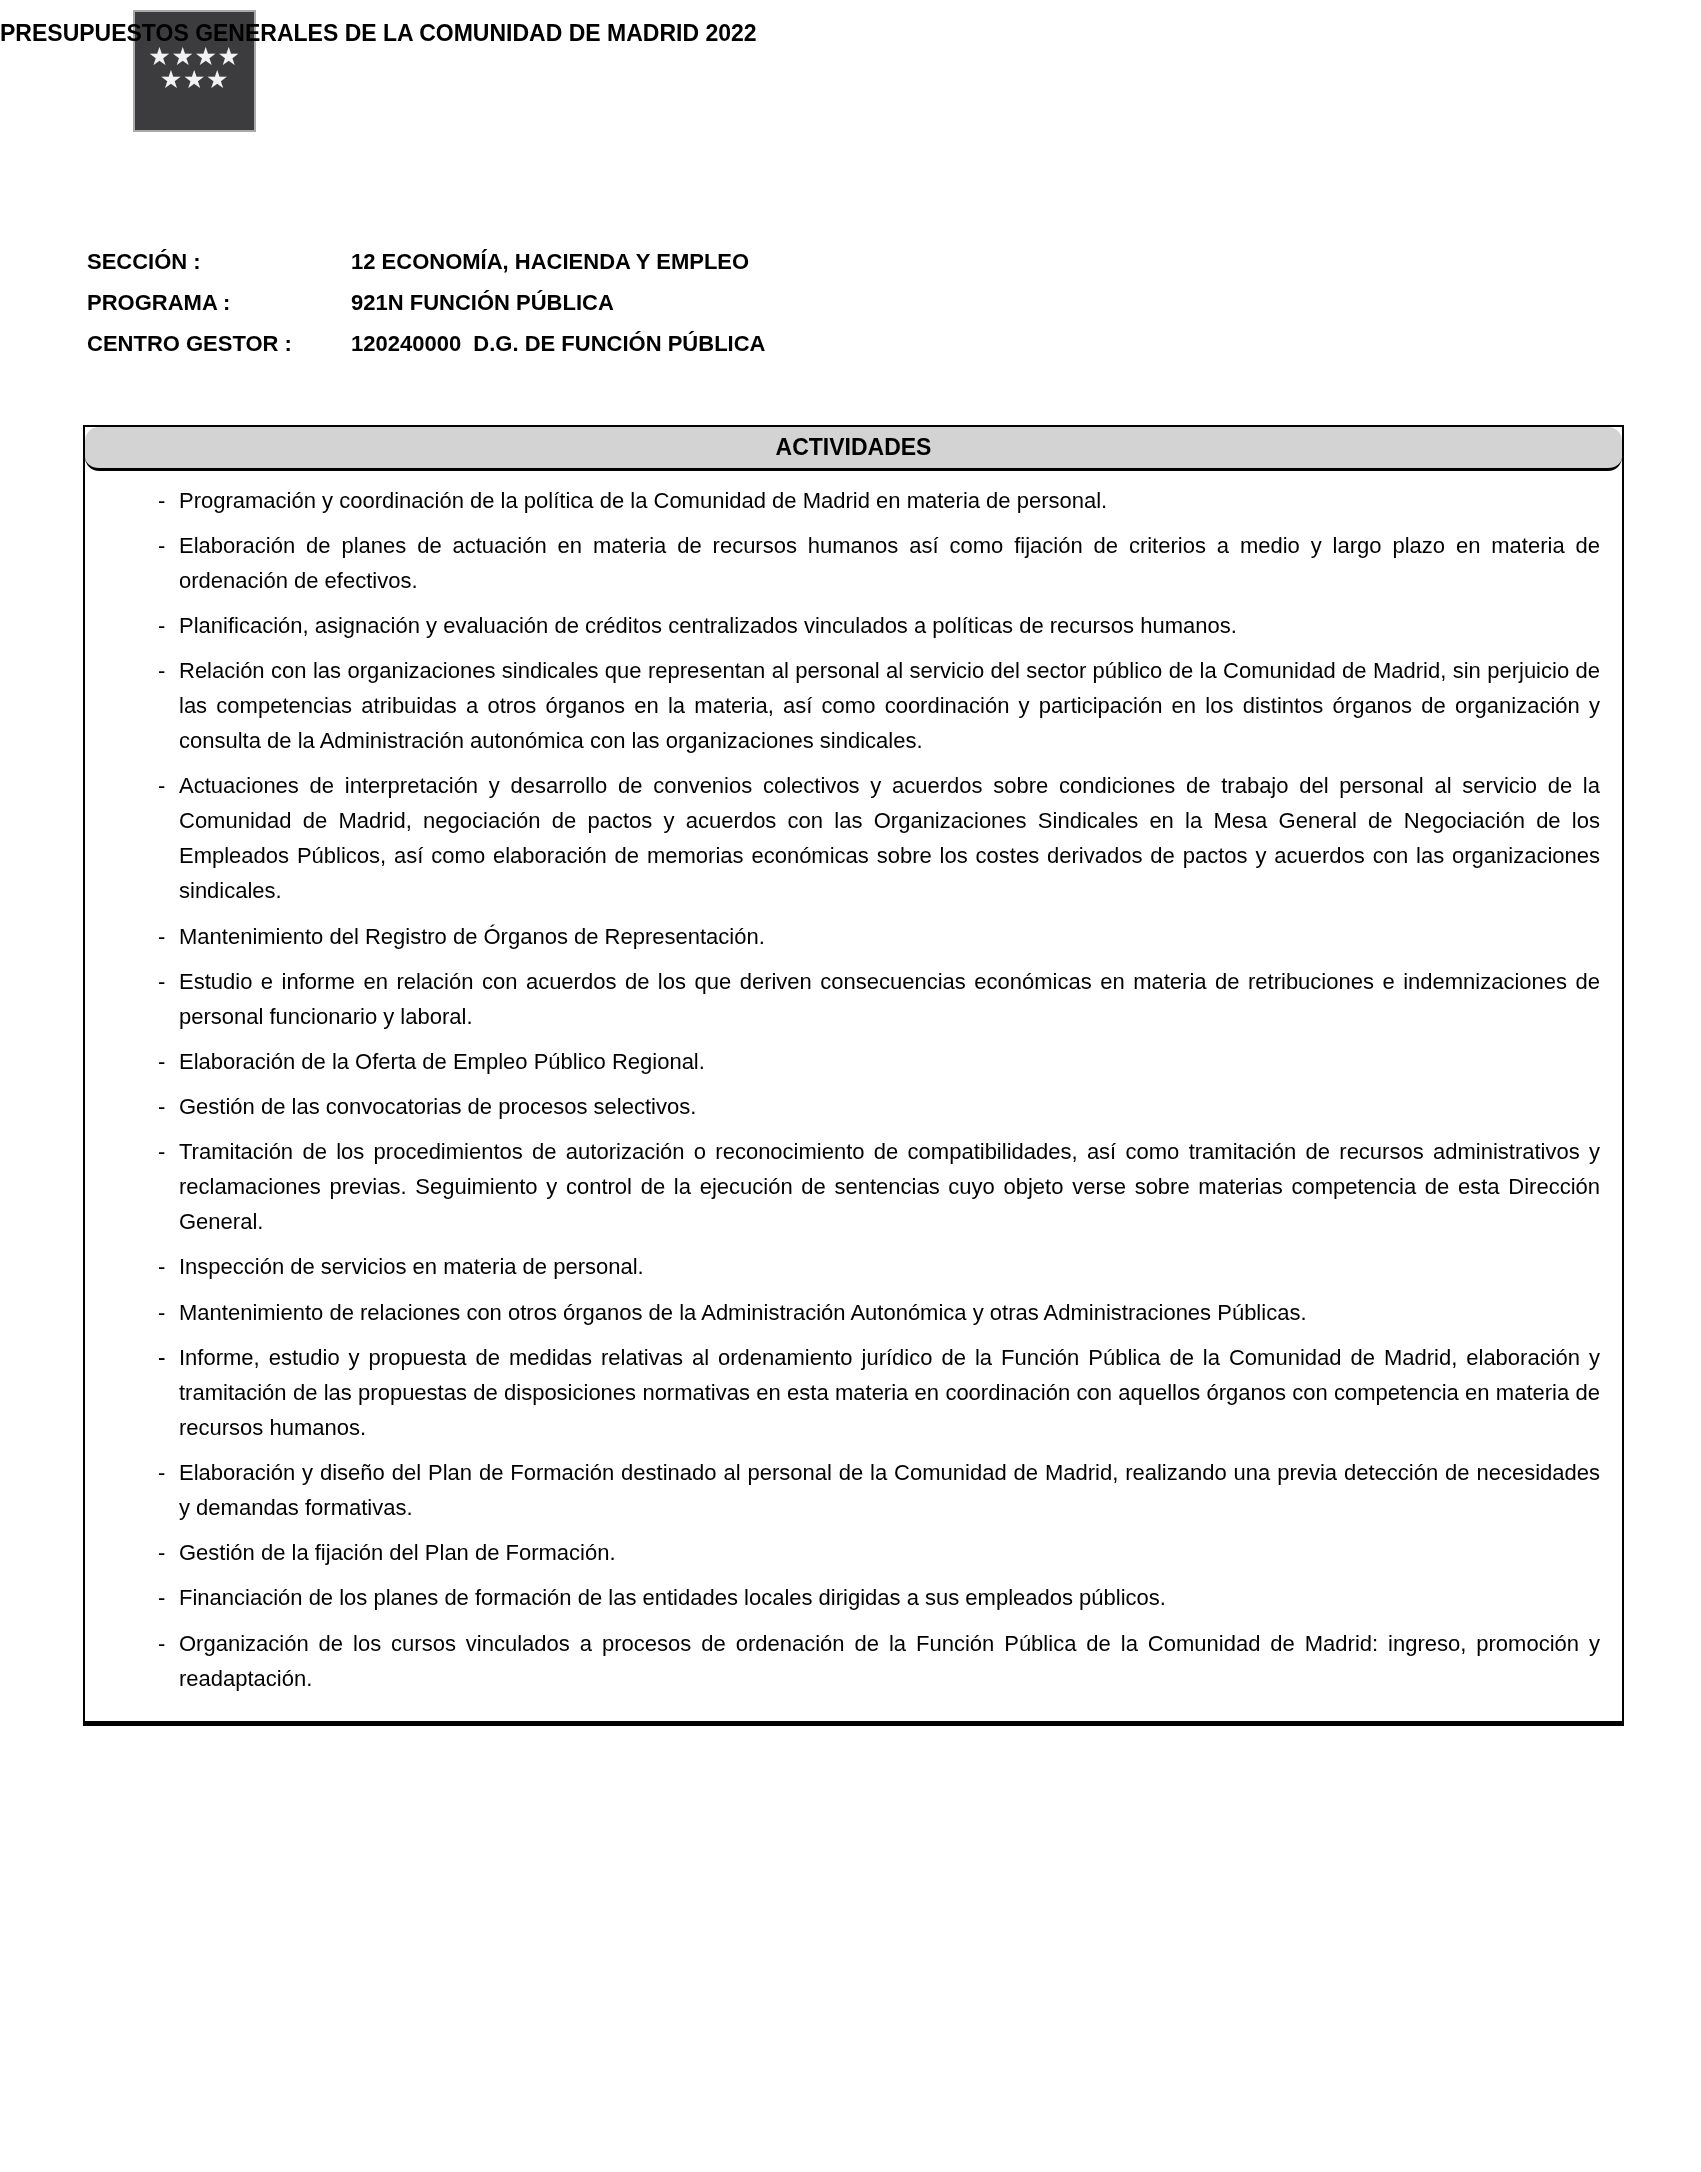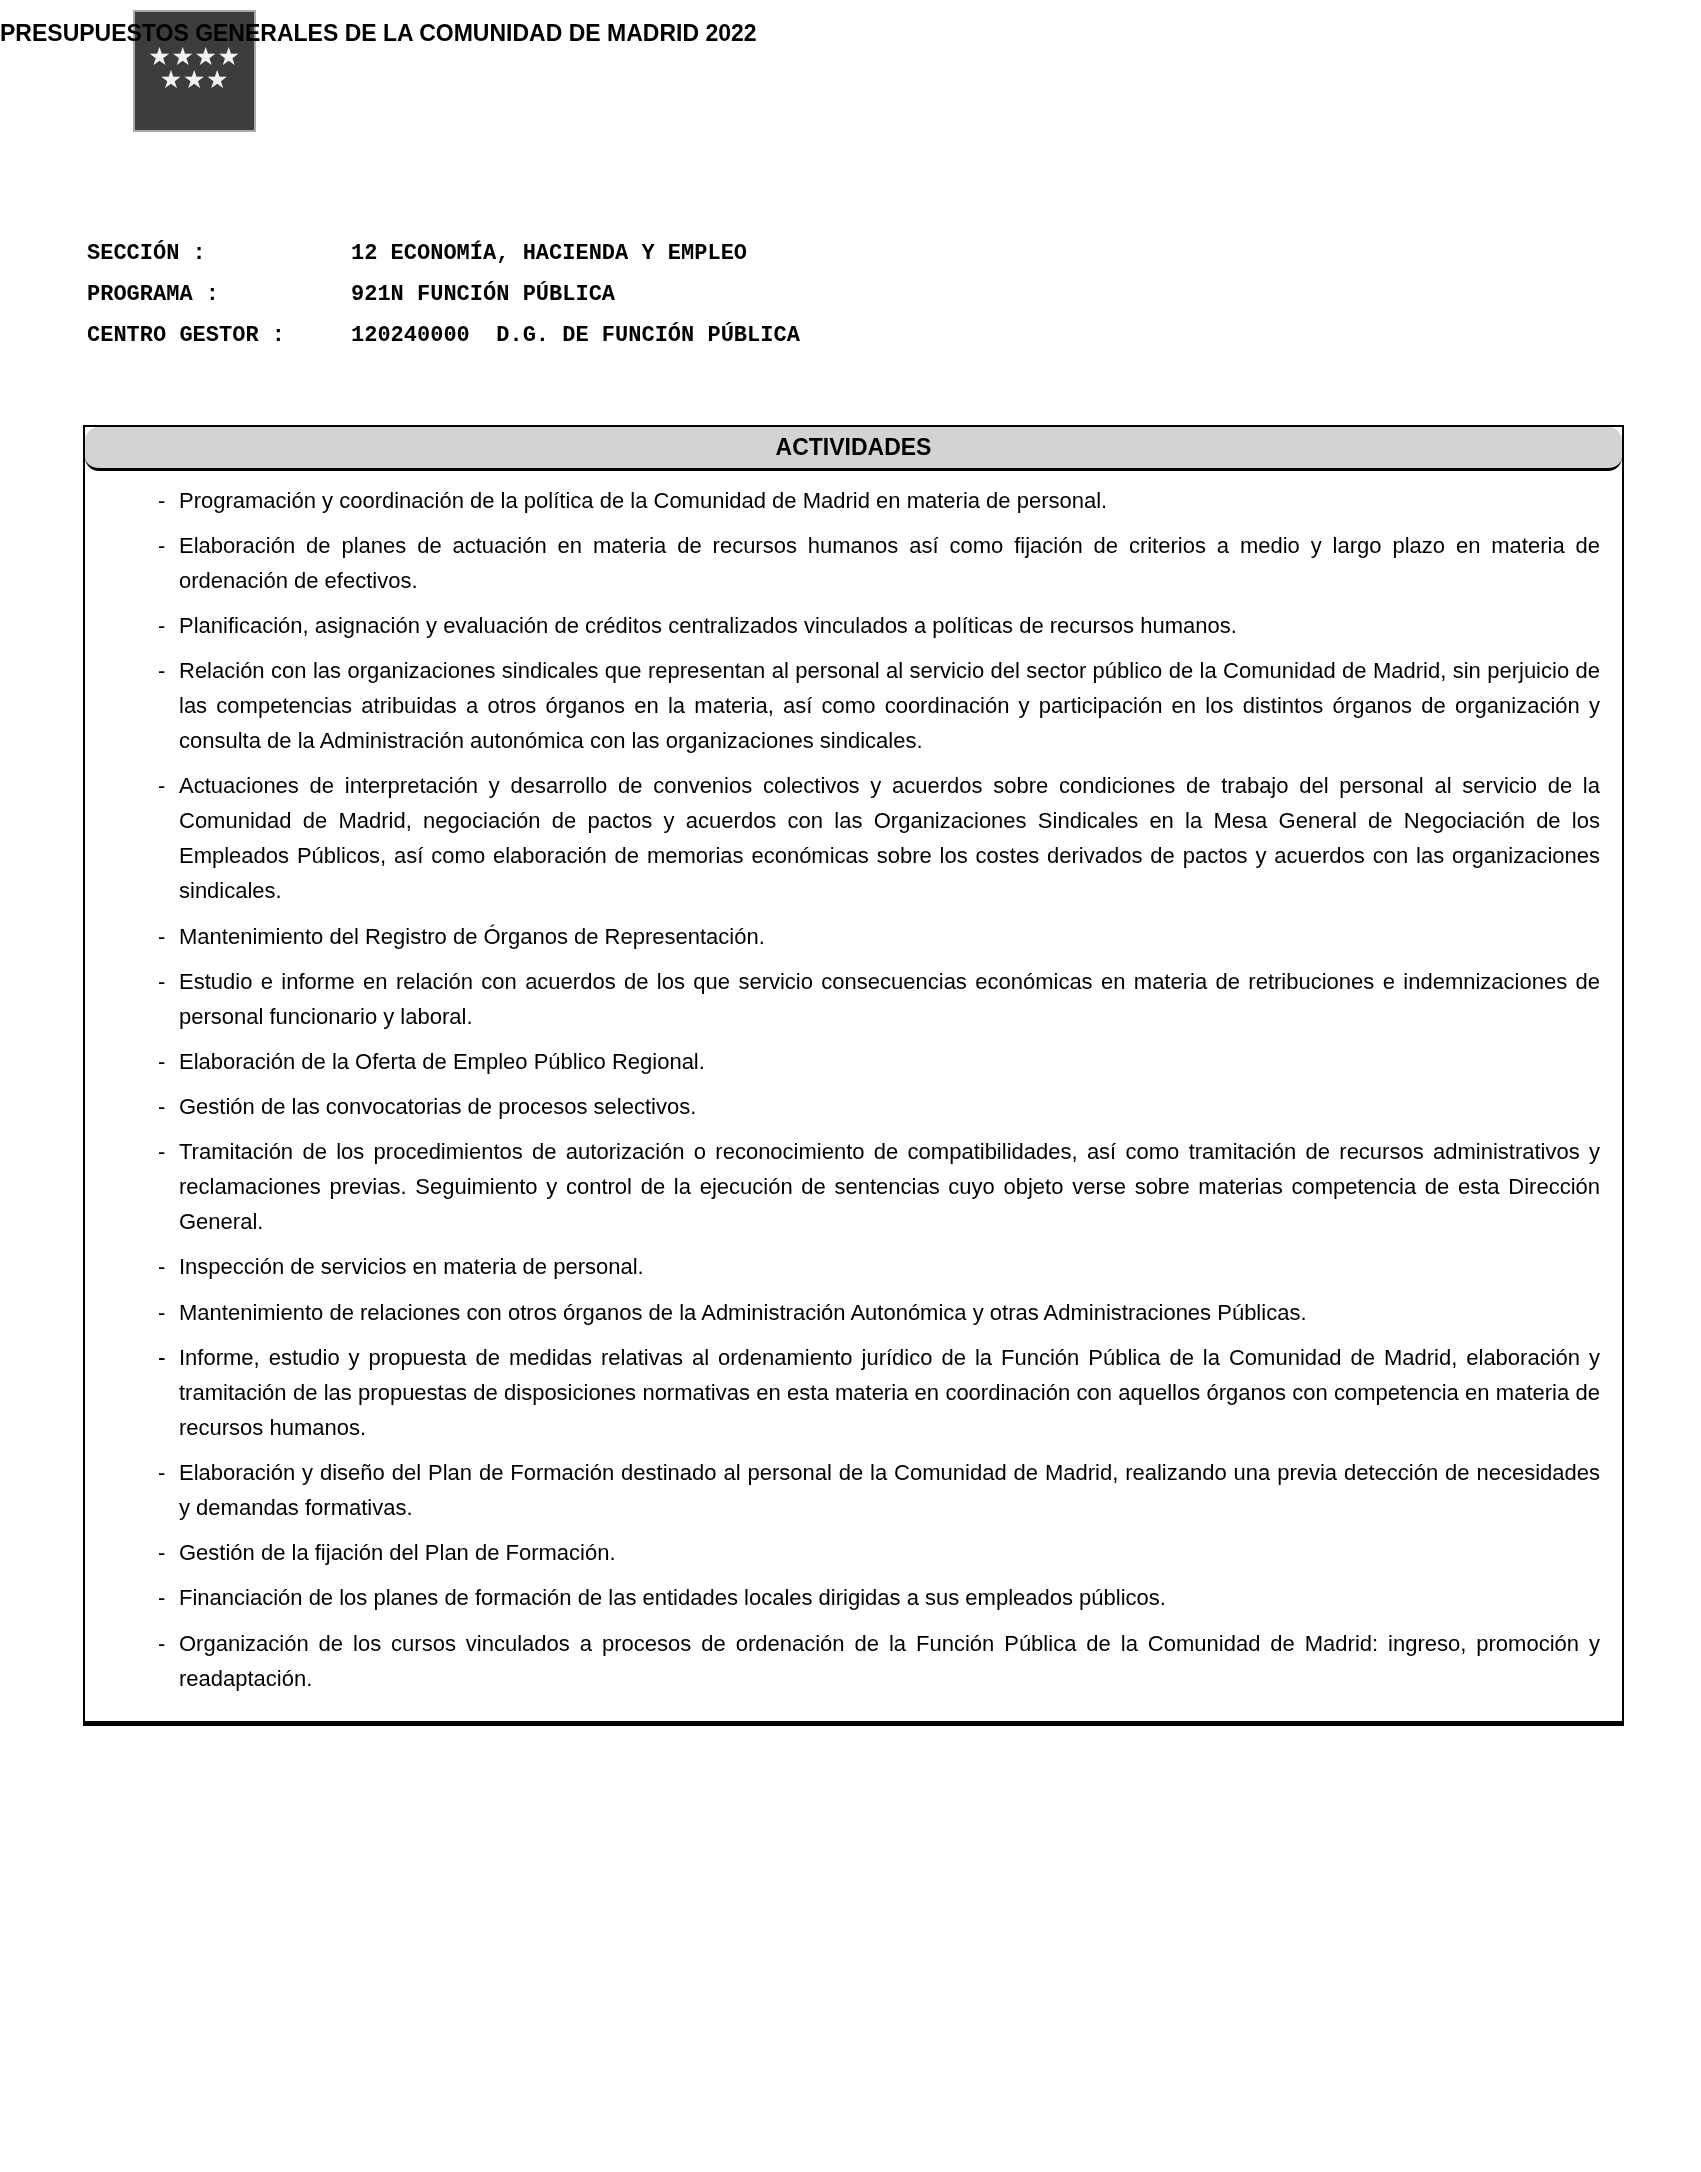--- a/index.html
+++ b/index.html
@@ -45,21 +45,21 @@
     white-space:nowrap;
   }
 
   
   .info {
     position:absolute;
     left:87px; top:241px;
     font-size:22px;
     font-weight:bold;
   }
-  .info-row { display:flex; height:41px; align-items:flex-start;font-family:Liberation Mono, monospace; }
+  .info-row { display:flex; height:41px; align-items:center; }
   .info-label { width:264px; flex:0 0 264px; }
   .info-value { white-space:pre-wrap; }
 
   
   .activities-table {
     position:absolute;
     left:83px; top:425px;
     width:1541px;
     box-sizing:border-box;
     border:2.9px solid #000000;
@@ -125,21 +125,21 @@
 
   <div class="activities-table">
     <div class="table-header">ACTIVIDADES</div>
     <ul class="items">
       <li class="item"><span class="dash">-</span><span>Programación y coordinación de la política de la Comunidad de Madrid en materia de personal.</span></li>
       <li class="item"><span class="dash">-</span><span>Elaboración de planes de actuación en materia de recursos humanos así como fijación de criterios a medio y largo plazo en materia de ordenación de efectivos.</span></li>
       <li class="item"><span class="dash">-</span><span>Planificación, asignación y evaluación de créditos centralizados vinculados a políticas de recursos humanos.</span></li>
       <li class="item"><span class="dash">-</span><span>Relación con las organizaciones sindicales que representan al personal al servicio del sector público de la Comunidad de Madrid, sin perjuicio de las competencias atribuidas a otros órganos en la materia, así como coordinación y participación en los distintos órganos de organización y consulta de la Administración autonómica con las organizaciones sindicales.</span></li>
       <li class="item"><span class="dash">-</span><span>Actuaciones de interpretación y desarrollo de convenios colectivos y acuerdos sobre condiciones de trabajo del personal al servicio de la Comunidad de Madrid, negociación de pactos y acuerdos con las Organizaciones Sindicales en la Mesa General de Negociación de los Empleados Públicos, así como elaboración de memorias económicas sobre los costes derivados de pactos y acuerdos con las organizaciones sindicales.</span></li>
       <li class="item"><span class="dash">-</span><span>Mantenimiento del Registro de Órganos de Representación.</span></li>
-      <li class="item"><span class="dash">-</span><span>Estudio e informe en relación con acuerdos de los que servicio consecuencias económicas en materia de retribuciones e indemnizaciones de personal funcionario y laboral.</span></li>
+      <li class="item"><span class="dash">-</span><span>Estudio e informe en relación con acuerdos de los que deriven consecuencias económicas en materia de retribuciones e indemnizaciones de personal funcionario y laboral.</span></li>
       <li class="item"><span class="dash">-</span><span>Elaboración de la Oferta de Empleo Público Regional.</span></li>
       <li class="item"><span class="dash">-</span><span>Gestión de las convocatorias de procesos selectivos.</span></li>
       <li class="item"><span class="dash">-</span><span>Tramitación de los procedimientos de autorización o reconocimiento de compatibilidades, así como tramitación de recursos administrativos y reclamaciones previas. Seguimiento y control de la ejecución de sentencias cuyo objeto verse sobre materias competencia de esta Dirección General.</span></li>
       <li class="item"><span class="dash">-</span><span>Inspección de servicios en materia de personal.</span></li>
       <li class="item"><span class="dash">-</span><span>Mantenimiento de relaciones con otros órganos de la Administración Autonómica y otras Administraciones Públicas.</span></li>
       <li class="item"><span class="dash">-</span></li>
       <li class="item"><span class="dash">-</span><span>Informe, estudio y propuesta de medidas relativas al ordenamiento jurídico de la Función Pública de la Comunidad de Madrid, elaboración y tramitación de las propuestas de disposiciones normativas en esta materia en coordinación con aquellos órganos con competencia en materia de recursos humanos.</span></li>
       <li class="item"><span class="dash">-</span><span>Elaboración y diseño del Plan de Formación destinado al personal de la Comunidad de Madrid, realizando una previa detección de necesidades y demandas formativas.</span></li>
       <li class="item"><span class="dash">-</span><span>Gestión de la fijación del Plan de Formación.</span></li>
       <li class="item"><span class="dash">-</span><span>Financiación de los planes de formación de las entidades locales dirigidas a sus empleados públicos.</span></li>

